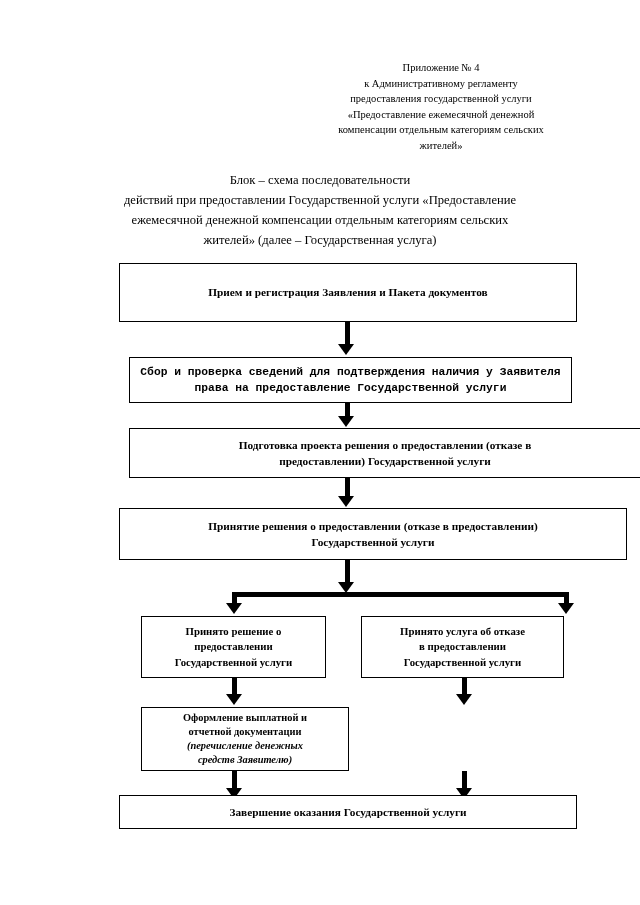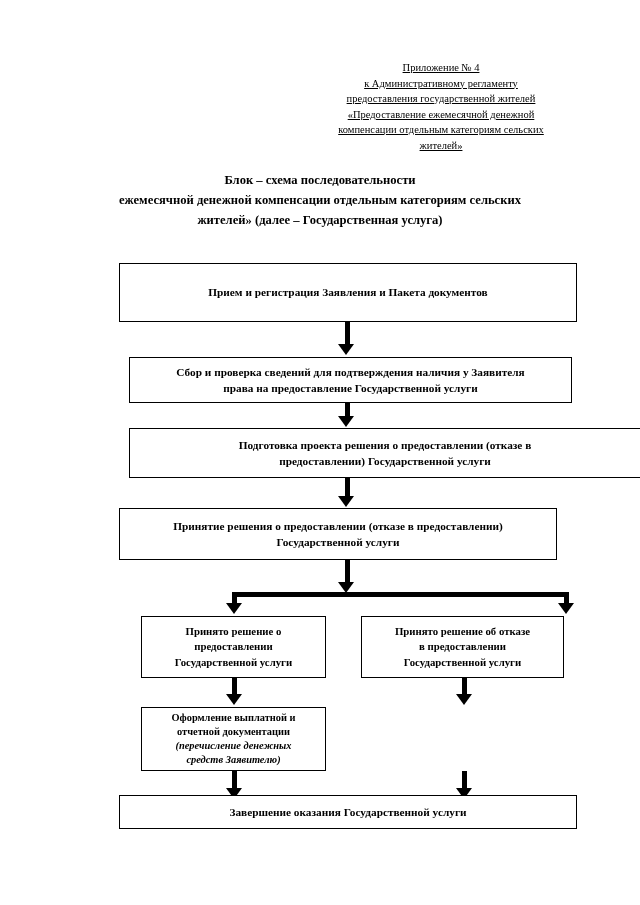--- a/index.html
+++ b/index.html
@@ -25,30 +25,30 @@
   
   .header-note {
     position: absolute;
     left: 300px;
     top: 60px;
     width: 282px;
     text-align: center;
     font-size: 10.5px;
     line-height: 15.5px;
   }
-  .header-note .line { display: block; white-space: nowrap; text-decoration: underline; }
+  .header-note .line { display: block; white-space: nowrap; }
 
   
   .doc-title {
     position: absolute;
     left: 60px;
     top: 170px;
     width: 520px;
     text-align: center;
-    font-weight: bold;
+    font-weight: normal;
     font-size: 12.6px;
     line-height: 20px;
   }
   .doc-title .line { display: block; }
 
   
   .box {
     position: absolute;
     box-sizing: border-box;
     border: 1.6px solid #000000;
@@ -65,26 +65,26 @@
 
   .box-wide  { font-size: 11.3px; line-height: 16.5px; }
   .box-branch{ font-size: 10.8px; line-height: 15.5px; align-items: center; }
   .box-small { font-size: 10.4px; line-height: 14px; }
   .box-tiny  { font-size: 7.4px;  line-height: 10.8px; }
 
   .ital { font-style: italic; }
 
   
   #box-intake      { left: 119px; top: 263px; width: 458px; height: 59px; }
-  #box-verify      { left: 129px; top: 357px; width: 443px; height: 46px; }
+  #box-verify      { left: 129px; top: 357px; width: 443px; height: 46px; font-family: Liberation Mono, monospace; }
   #box-draft       { left: 129px; top: 428px; width: 512px; height: 50px; }
-  #box-decision    { left: 119px; top: 508px; width: 438px; height: 52px; }
+  #box-decision    { left: 119px; top: 508px; width: 508px; height: 52px; }
   #box-approved    { left: 141px; top: 616px; width: 185px; height: 62px; }
   #box-refused     { left: 361px; top: 616px; width: 203px; height: 62px; }
-  #box-payment-doc { left: 141px; top: 707px; width: 185px; height: 64px; justify-content: center; }
+  #box-payment-doc { left: 141px; top: 707px; width: 208px; height: 64px; justify-content: center; }
   #box-refusal-note{ left: 366px; top: 707px; width: 198px; height: 64px; }
   #box-completion  { left: 119px; top: 795px; width: 458px; height: 34px; }
 
   
   .conn {
     position: absolute;
     background: #000000;
     z-index: 1;
   }
   .vline { width: 5px; }
@@ -133,28 +133,29 @@
   #c7-head  { left: 338px; top: 812px; }
 </style>
 </head>
 <body>
 
 <div class="page">
 
   <div class="header-note">
     <span class="line">Приложение № 4</span>
     <span class="line">к Административному регламенту</span>
-    <span class="line">предоставления государственной жителей</span>
+    <span class="line">предоставления государственной услуги</span>
     <span class="line">«Предоставление ежемесячной денежной</span>
     <span class="line">компенсации отдельным категориям сельских</span>
     <span class="line">жителей»</span>
   </div>
 
   <div class="doc-title">
     <span class="line">Блок – схема последовательности</span>
+    <span class="line">действий при предоставлении Государственной услуги «Предоставление</span>
     <span class="line">ежемесячной денежной компенсации отдельным категориям сельских</span>
     <span class="line">жителей» (далее – Государственная услуга)</span>
   </div>
 
   <div class="box box-wide" id="box-intake">
     <span class="txt">
       <span class="ln">Прием и регистрация Заявления и Пакета документов</span>
     </span>
   </div>
 
@@ -182,21 +183,21 @@
   <div class="box box-branch" id="box-approved">
     <span class="txt">
       <span class="ln">Принято решение о</span>
       <span class="ln">предоставлении</span>
       <span class="ln">Государственной услуги</span>
     </span>
   </div>
 
   <div class="box box-branch" id="box-refused">
     <span class="txt">
-      <span class="ln">Принято решение об отказе</span>
+      <span class="ln">Принято услуга об отказе</span>
       <span class="ln">в  предоставлении</span>
       <span class="ln">Государственной услуги</span>
     </span>
   </div>
 
   <div class="box box-small" id="box-payment-doc">
     <span class="txt">
       <span class="ln">Оформление выплатной и</span>
       <span class="ln">отчетной документации</span>
       <span class="ln ital">(перечисление денежных</span>

